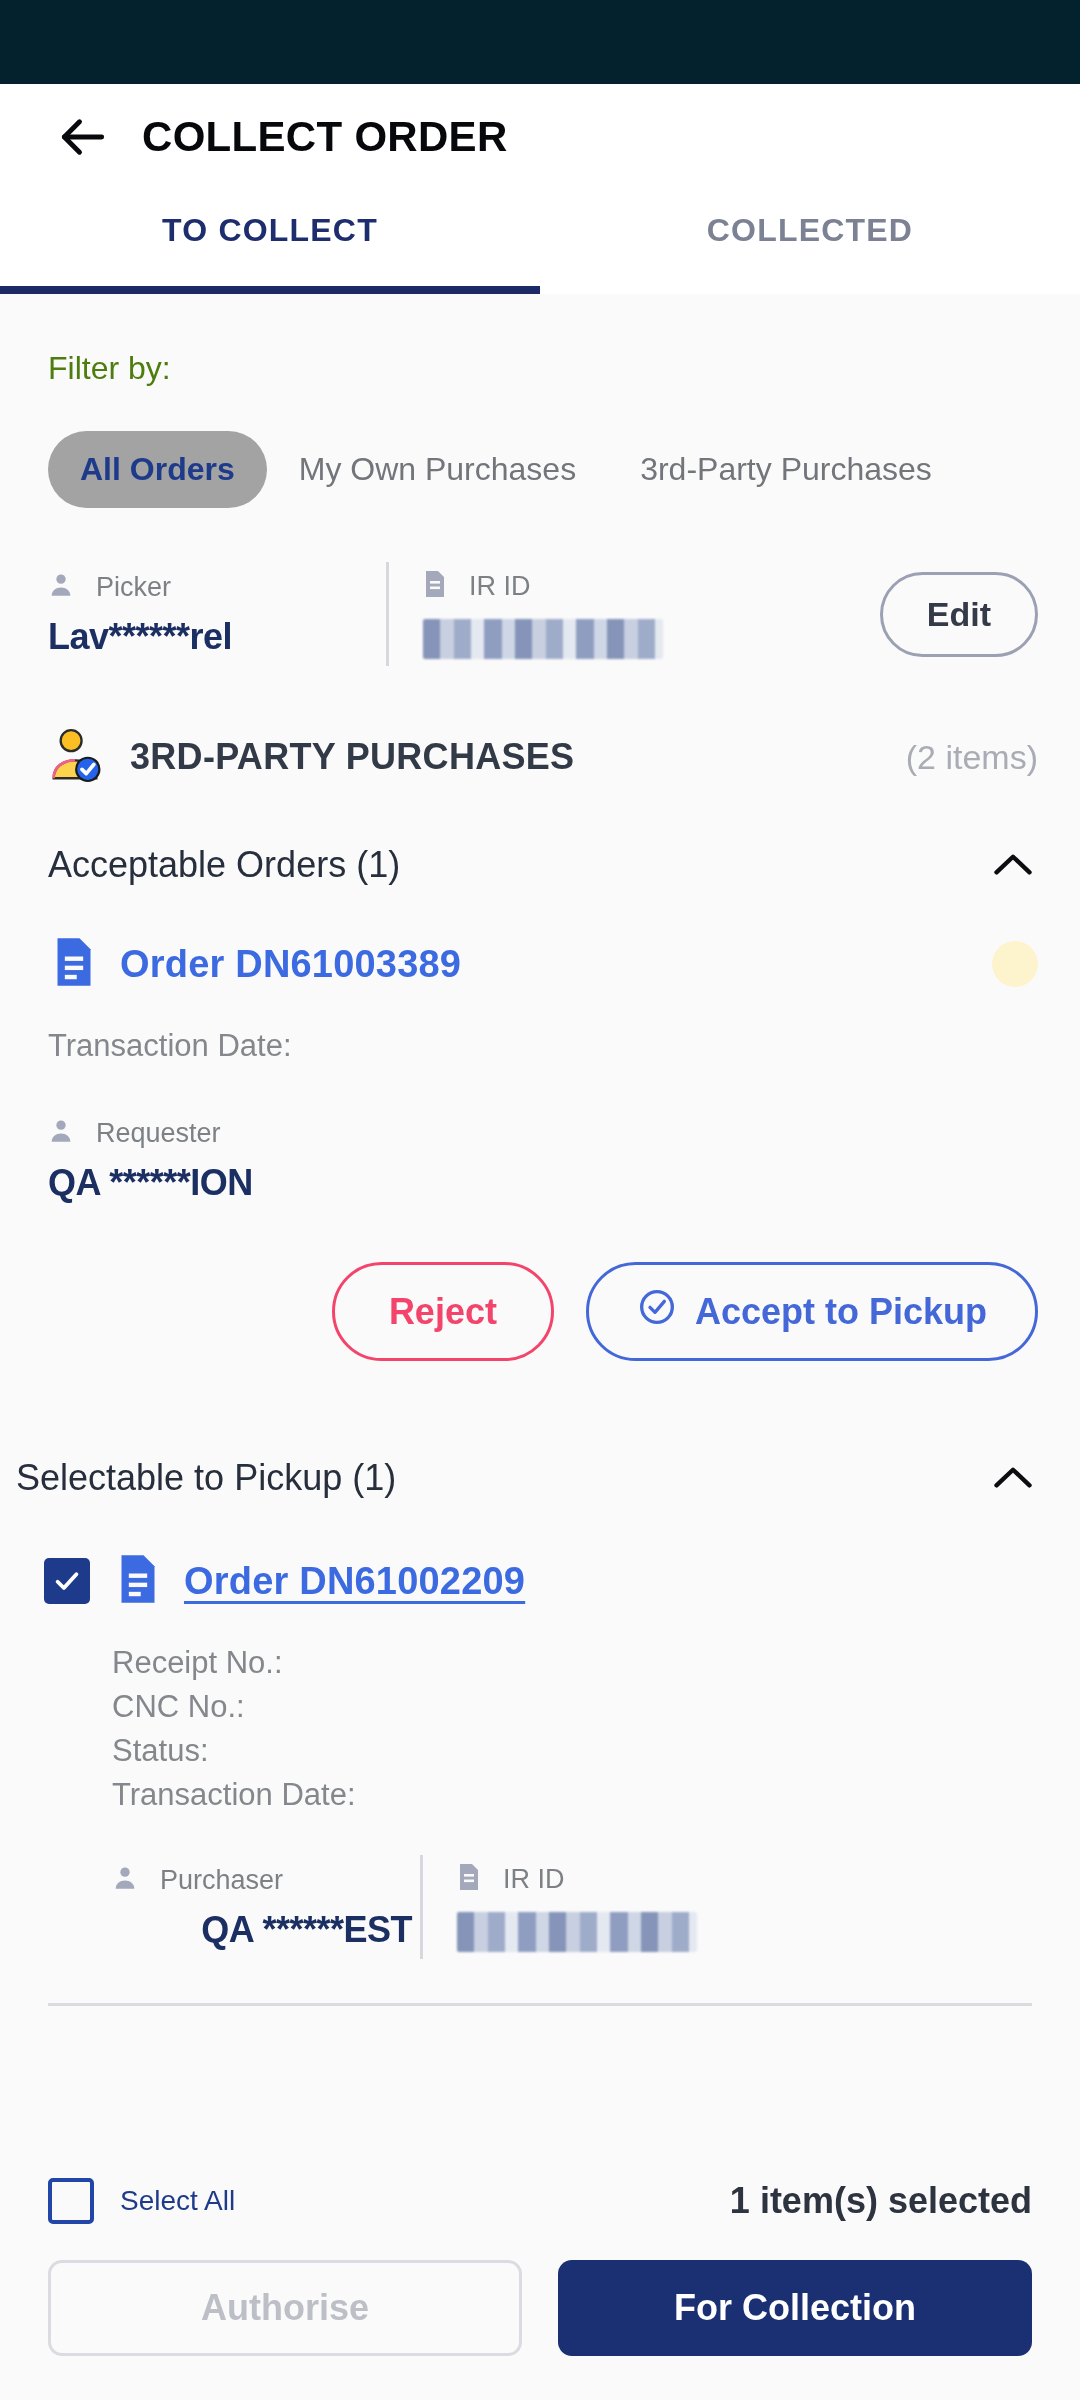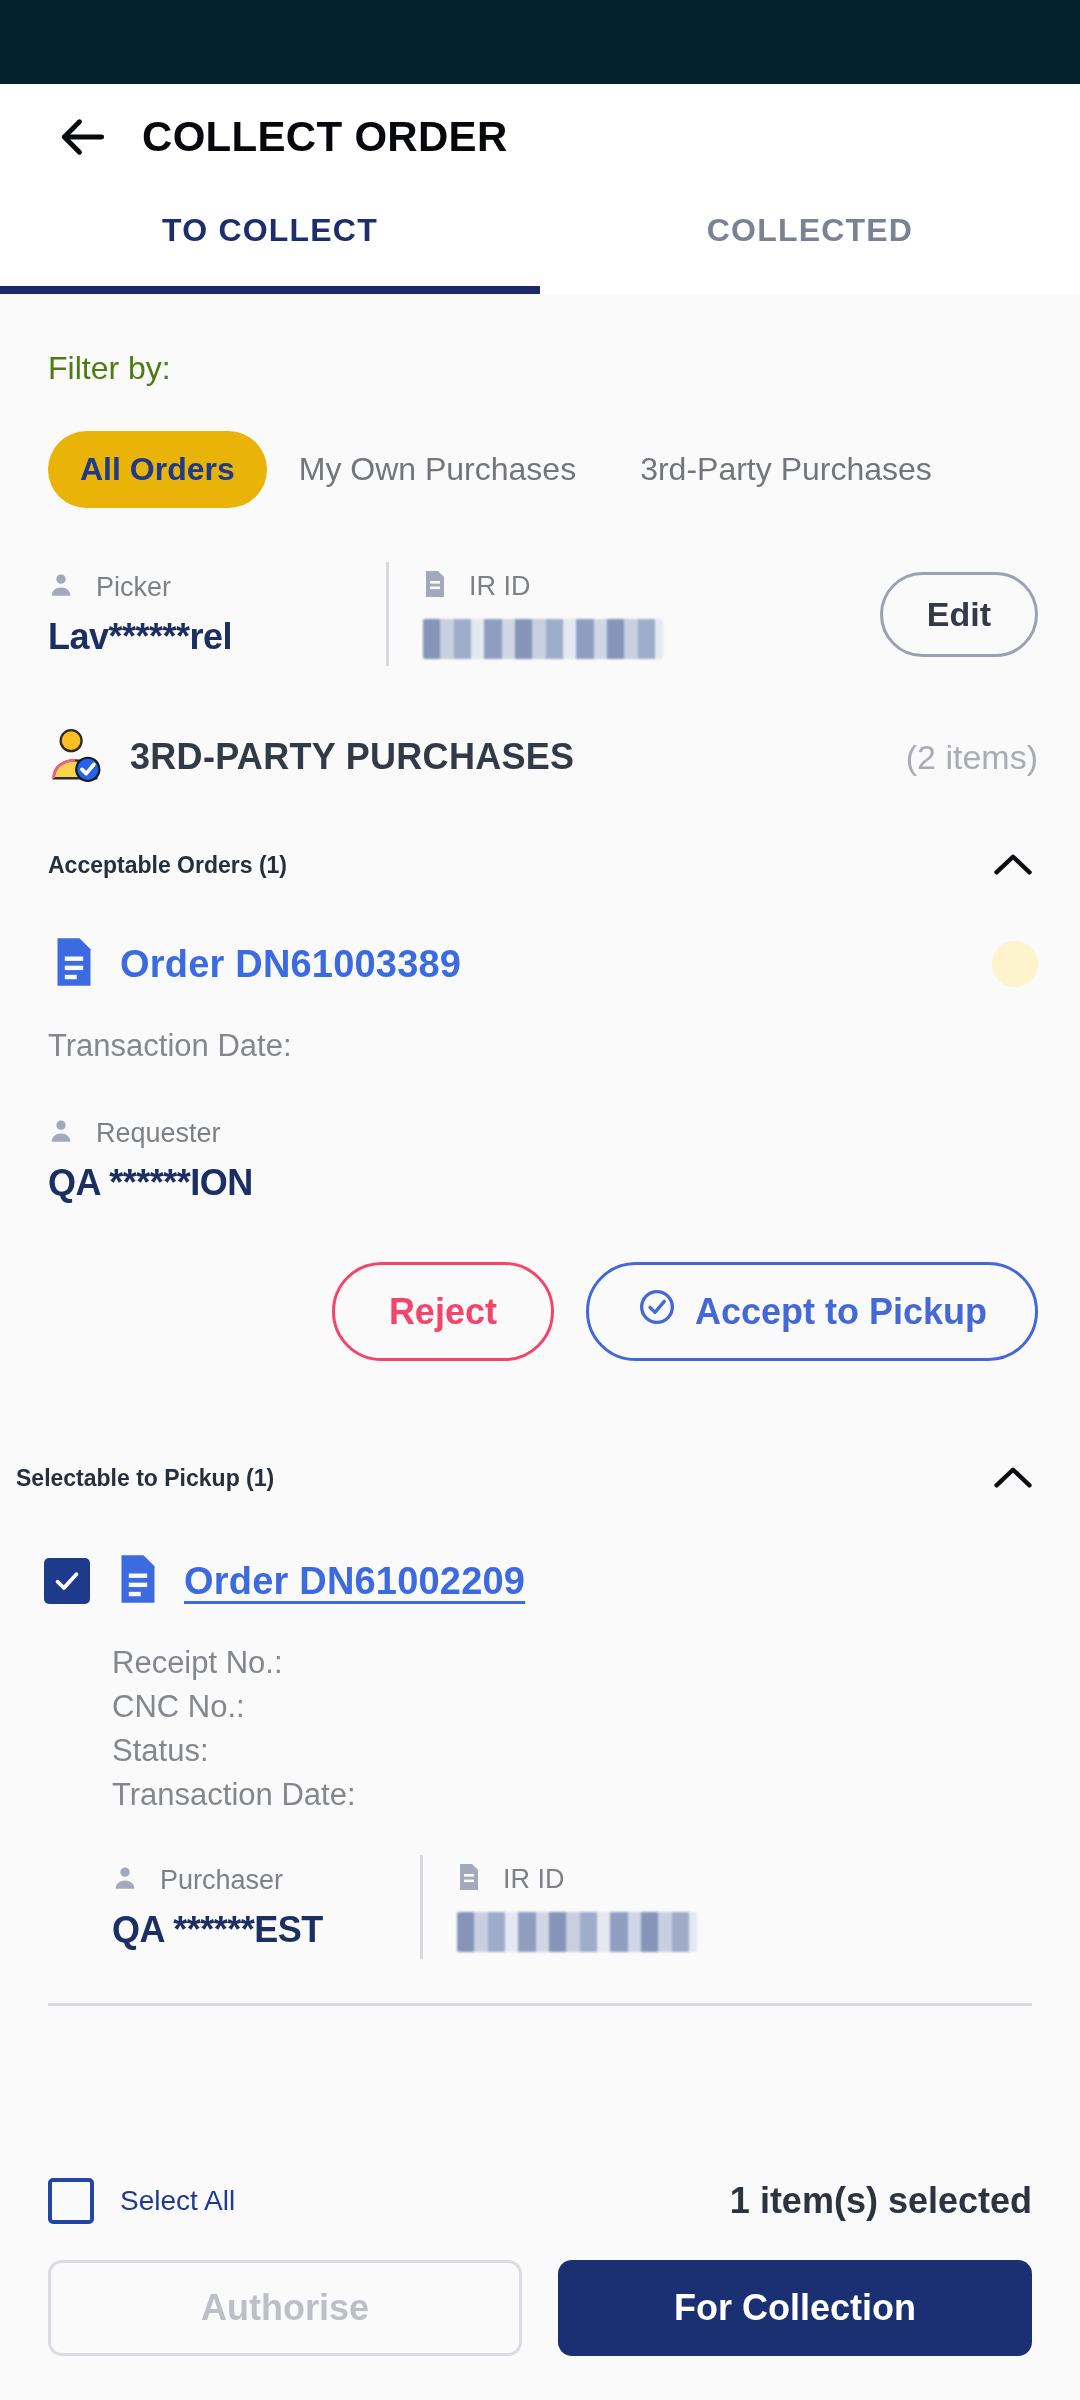--- a/index.html
+++ b/index.html
@@ -105,21 +105,21 @@
   }
   .chip {
     font-size: 32px;
     color: #72757a;
     padding: 20px 32px;
     border-radius: 42px;
     cursor: pointer;
     white-space: nowrap;
   }
   .chip.active {
-    background: #eab308;
+    background: #a3a3a3;
     color: #1e3a8a;
     font-weight: bold;
   }
 
   
   .picker-row {
     display: flex;
     align-items: center;
     padding: 54px 42px 0 48px;
   }
@@ -198,22 +198,22 @@
     color: #a9acb4;
   }
 
   
   .section-head {
     display: flex;
     align-items: center;
     padding: 52px 44px 0 48px;
   }
   .section-title {
-    font-size: 23px;
-    font-weight: bold;
+    font-size: 36px;
+    font-weight: normal;
     color: #272e3c;
   }
   .chevron {
     margin-left: auto;
     width: 46px; height: 46px;
     display: flex; align-items: center; justify-content: center;
     cursor: pointer;
   }
 
   
@@ -295,20 +295,21 @@
   .detail-list div {
     font-size: 31px;
     color: #84878c;
     line-height: 1.42;
   }
 
   .purchaser-row {
     display: flex;
     align-items: center;
     padding: 38px 42px 0 112px;
+    text-align: right;
   }
   .purchaser-col { width: 300px; }
 
   .hr {
     height: 3px;
     background: #d9dbe0;
     margin: 44px 48px 0 48px;
   }
 
   

